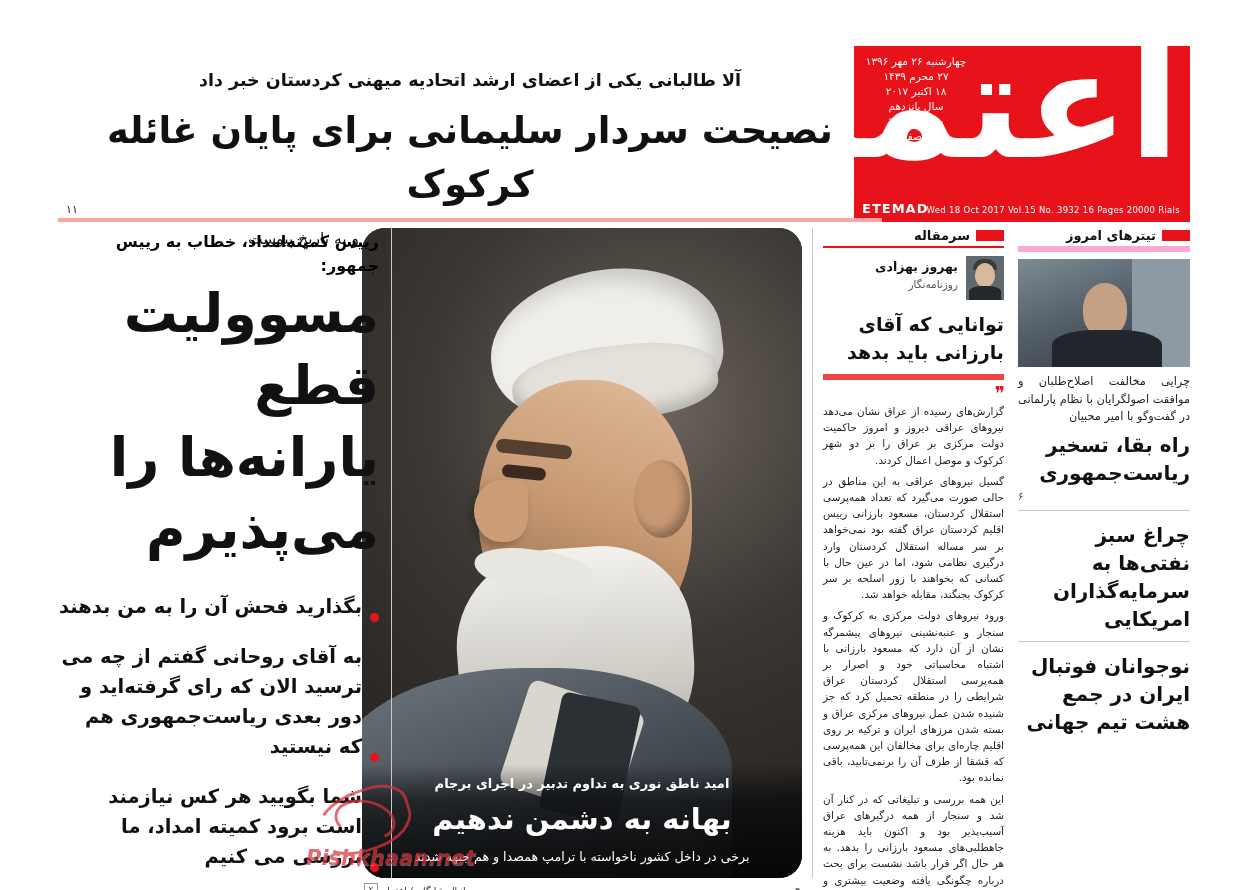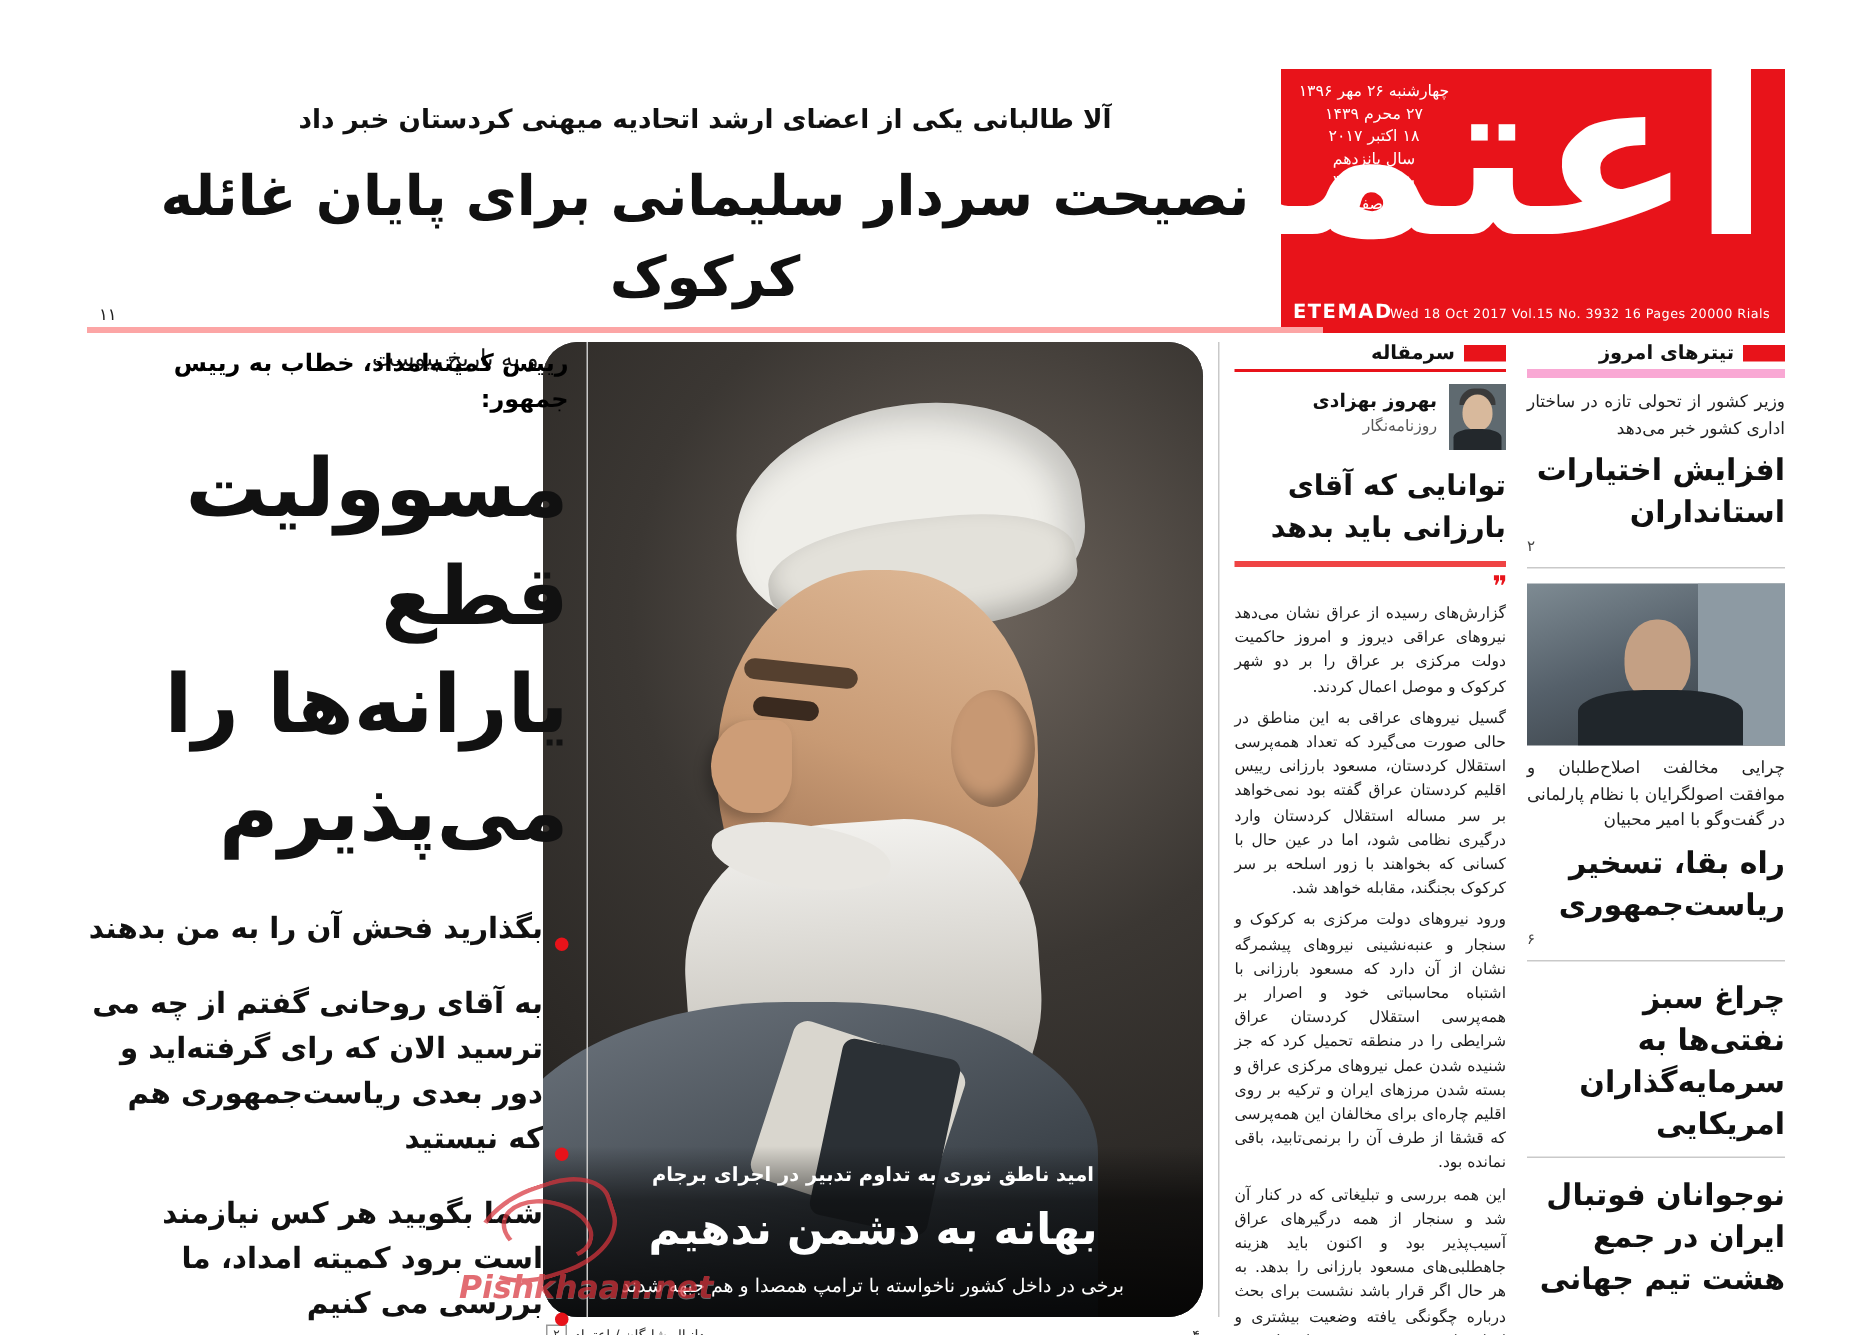--- a/index.html
+++ b/index.html
@@ -256,21 +256,21 @@
     margin-right: 8px;
     padding-top: 2px;
   }
   .edit-author-names .n { font-size: 12.5px; font-weight: bold; line-height: 18px;}
   .edit-author-names .r { font-size: 10.5px; color: #555; margin-top: 2px;}
   .edit-title {
     font-size: 19px;
     font-weight: bold;
     line-height: 28px;
     margin-top: 10px;
-    border-bottom: 4px solid #ef4444;
+    border-bottom: 6px solid #ef4444;
     padding-bottom: 8px;
   }
   .edit-quote {
     color: #e8131a;
     font-size: 19px;
     line-height: 12px;
     margin: 7px 0 2px 0;
     text-align: right;
     letter-spacing: -1px;
   }
@@ -451,21 +451,20 @@
     font-weight: bold;
     line-height: 24px;
     color: #000000;
     text-align: right;
     margin-top: 2px;
   }
   .lead-headline {
     font-size: 54px;
     font-weight: bold;
     line-height: 72px;
-    margin-top: 12px;
     text-align: right;
     letter-spacing: -1.5px;
   }
   .lead-bullets { margin-top: 26px; }
   .bullet {
     display: flex;
     align-items: flex-end;
     margin-bottom: 20px;
     text-align: right;
   }
@@ -549,25 +548,20 @@
   </div>
 
   <div class="content">
 
     <div class="col-briefs">
       <div class="brief-header">
         <span class="bar"></span>
         <span class="t">تیترهای امروز</span>
       </div>
 
-      <div class="brief">
-        <div class="lead">وزیر کشور از تحولی تازه در ساختار اداری کشور خبر می‌دهد</div>
-        <div class="title">افزایش اختیارات استانداران</div>
-        <div class="pg">۲</div>
-      </div>
 
       <div class="brief">
         <div class="brief-photo">
           <div class="pbg"></div>
           <div class="pface"></div>
           <div class="pbody"></div>
         </div>
         <div class="lead">چرایی مخالفت اصلاح‌طلبان و موافقت اصولگرایان با نظام پارلمانی در گفت‌وگو با امیر محبیان</div>
         <div class="title">راه بقا، تسخیر ریاست‌جمهوری</div>
         <div class="pg">۶</div>

